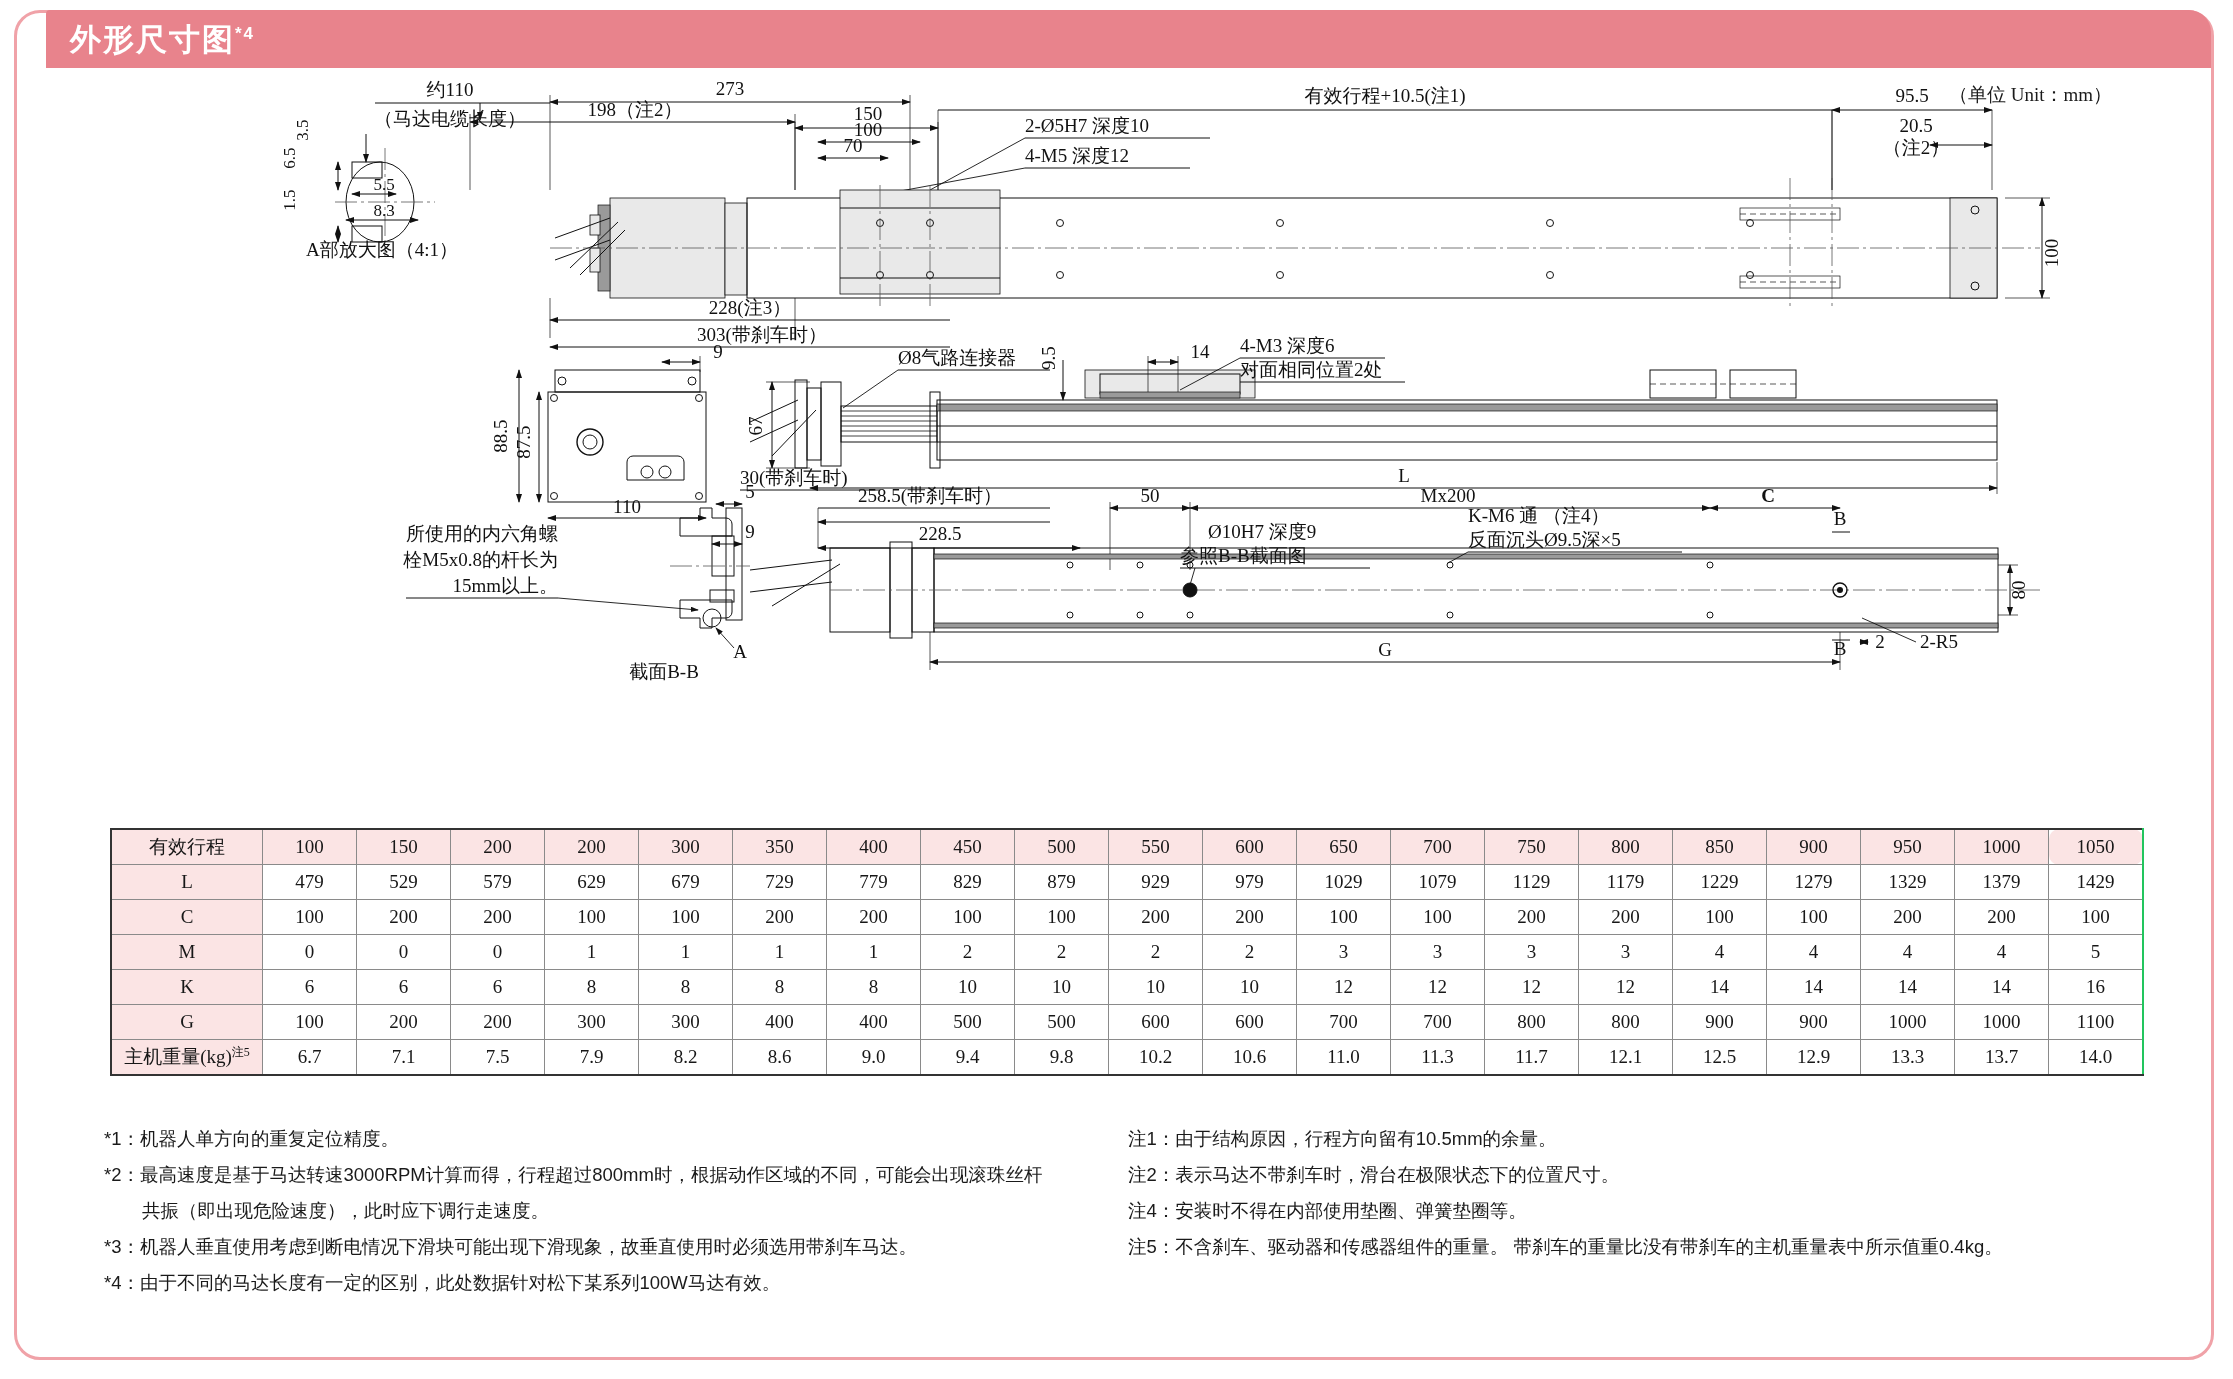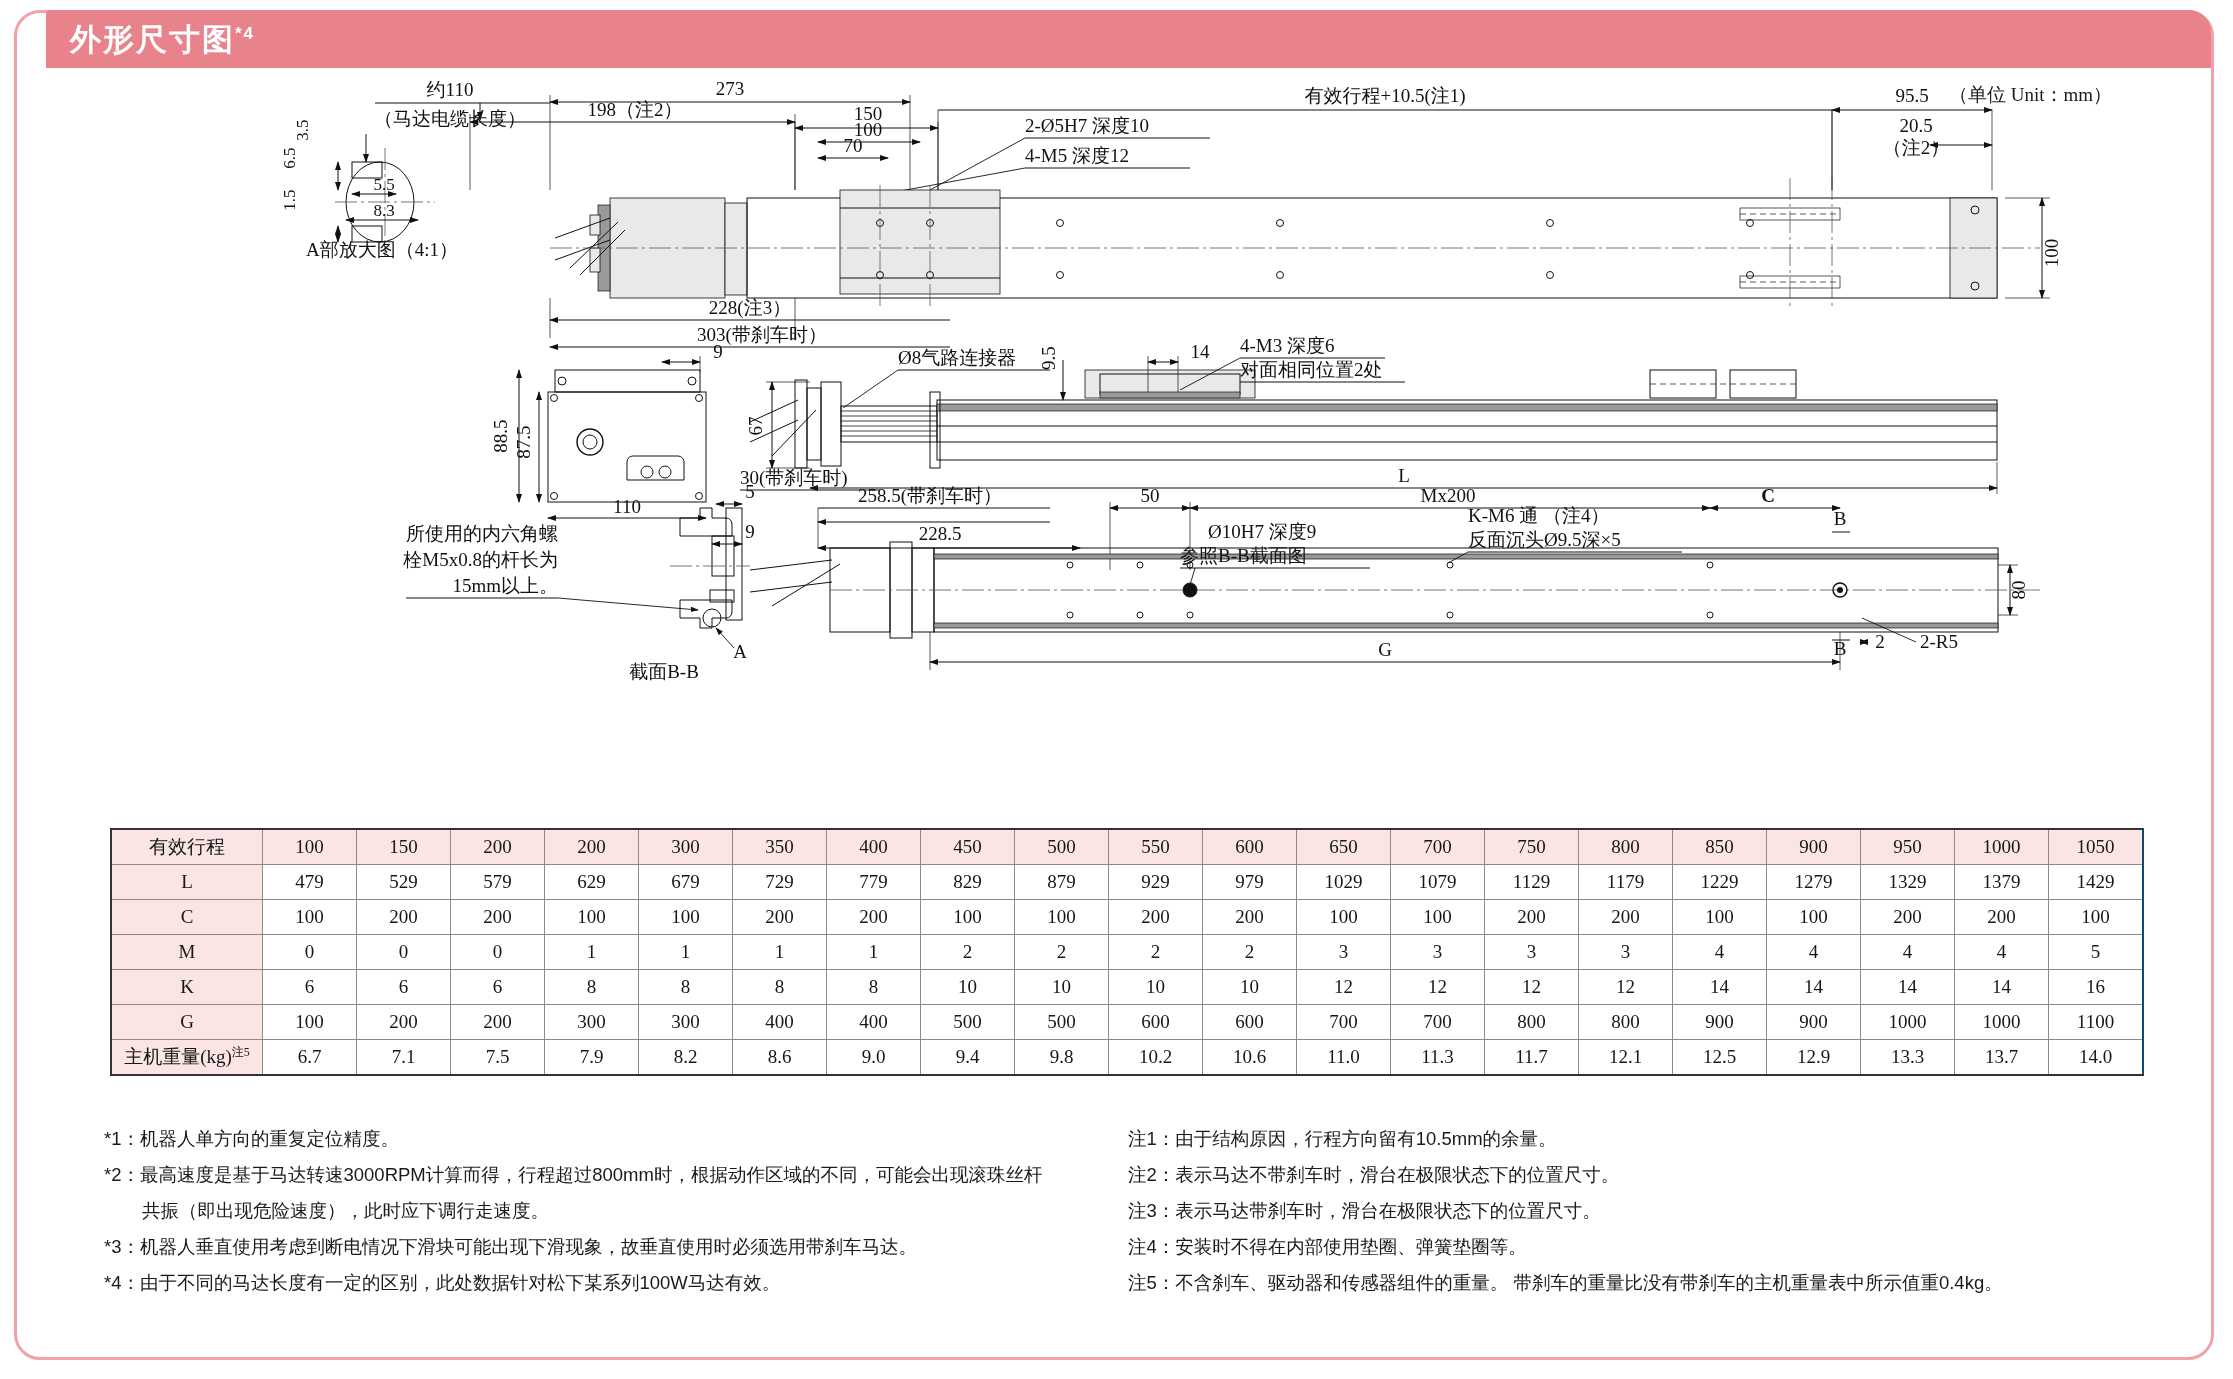--- a/index.html
+++ b/index.html
@@ -86,21 +86,21 @@
     font-size:19px;
   }
   table.spec tr.head td{
     background:#fbe4e4;
   }
   table.spec tr.head td.rowhead{background:#fbe4e4;}
   table.spec td.v{width:93px;}
   table.spec tr:first-child td{border-top:2px solid #333;}
   table.spec tr:last-child td{border-bottom:2px solid #333;}
   table.spec td:first-child{border-left:2px solid #333;}
-  table.spec td:last-child{border-right:2px solid #0c4a6e;}
+  table.spec td:last-child{border-right:2px solid #22c55e;border-radius:10px;}
   .sup-note{font-size:12px;vertical-align:super;}
 
   
   .notes{
     position:absolute;left:104px;top:1124px;
     width:2020px;
     display:flex;
     gap:28px;
   }
   .notes-col{width:50%;}
@@ -684,18 +684,17 @@
     <div class="notes-col">
       <div class="note note-l">*1：机器人单方向的重复定位精度。</div>
       <div class="note note-l">*2：最高速度是基于马达转速3000RPM计算而得，行程超过800mm时，根据动作区域的不同，可能会出现滚珠丝杆</div>
       <div class="note note-cont">共振（即出现危险速度），此时应下调行走速度。</div>
       <div class="note note-l">*3：机器人垂直使用考虑到断电情况下滑块可能出现下滑现象，故垂直使用时必须选用带刹车马达。</div>
       <div class="note note-l">*4：由于不同的马达长度有一定的区别，此处数据针对松下某系列100W马达有效。</div>
     </div>
     <div class="notes-col">
       <div class="note">注1：由于结构原因，行程方向留有10.5mm的余量。</div>
       <div class="note">注2：表示马达不带刹车时，滑台在极限状态下的位置尺寸。</div>
-      <div class="note">注3：表示马达带刹车时，滑台在极限状态下的位置尺寸。</div>
       <div class="note">注4：安装时不得在内部使用垫圈、弹簧垫圈等。</div>
       <div class="note">注5：不含刹车、驱动器和传感器组件的重量。 带刹车的重量比没有带刹车的主机重量表中所示值重0.4kg。</div>
     </div>
   </div>
 </div>
 
 </body></html>

